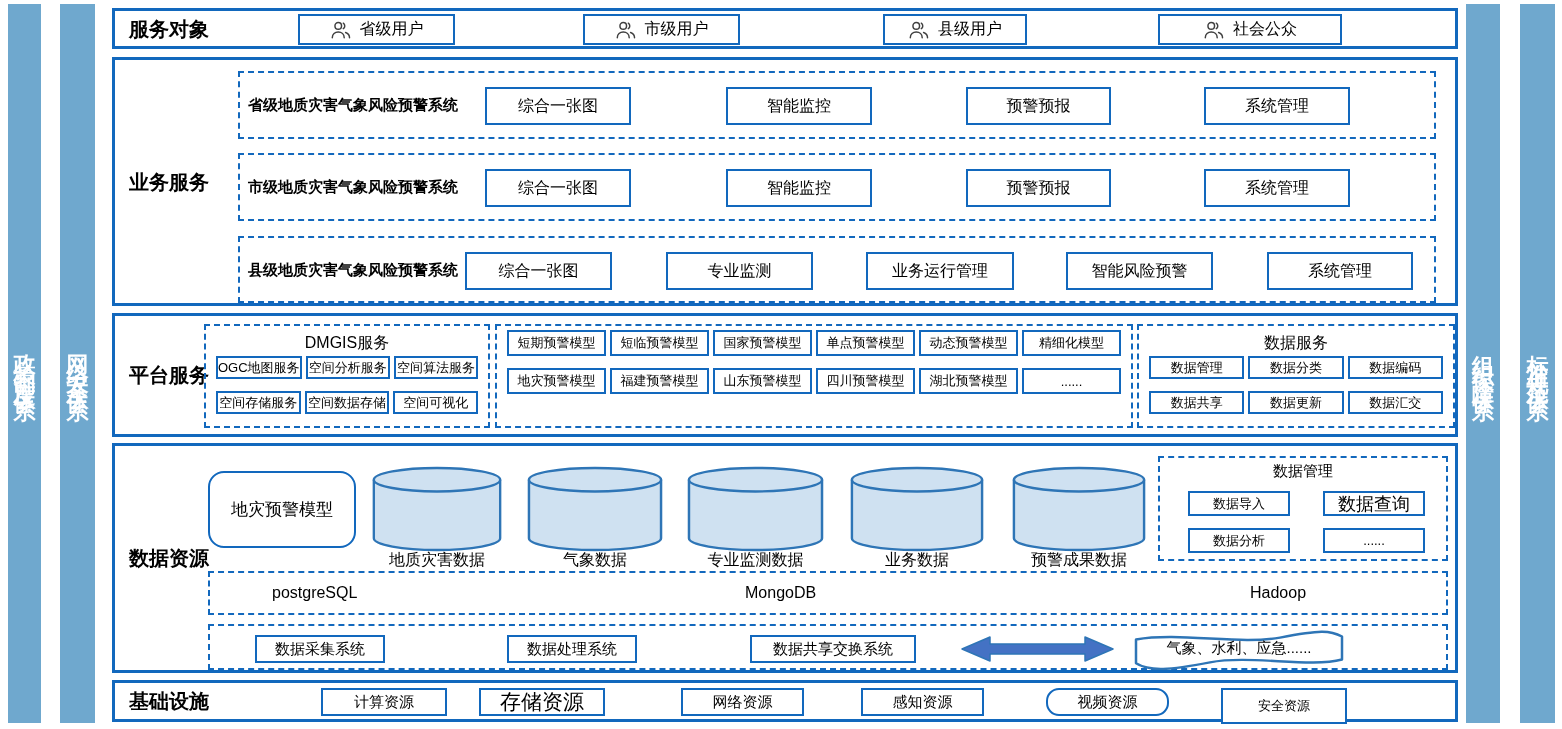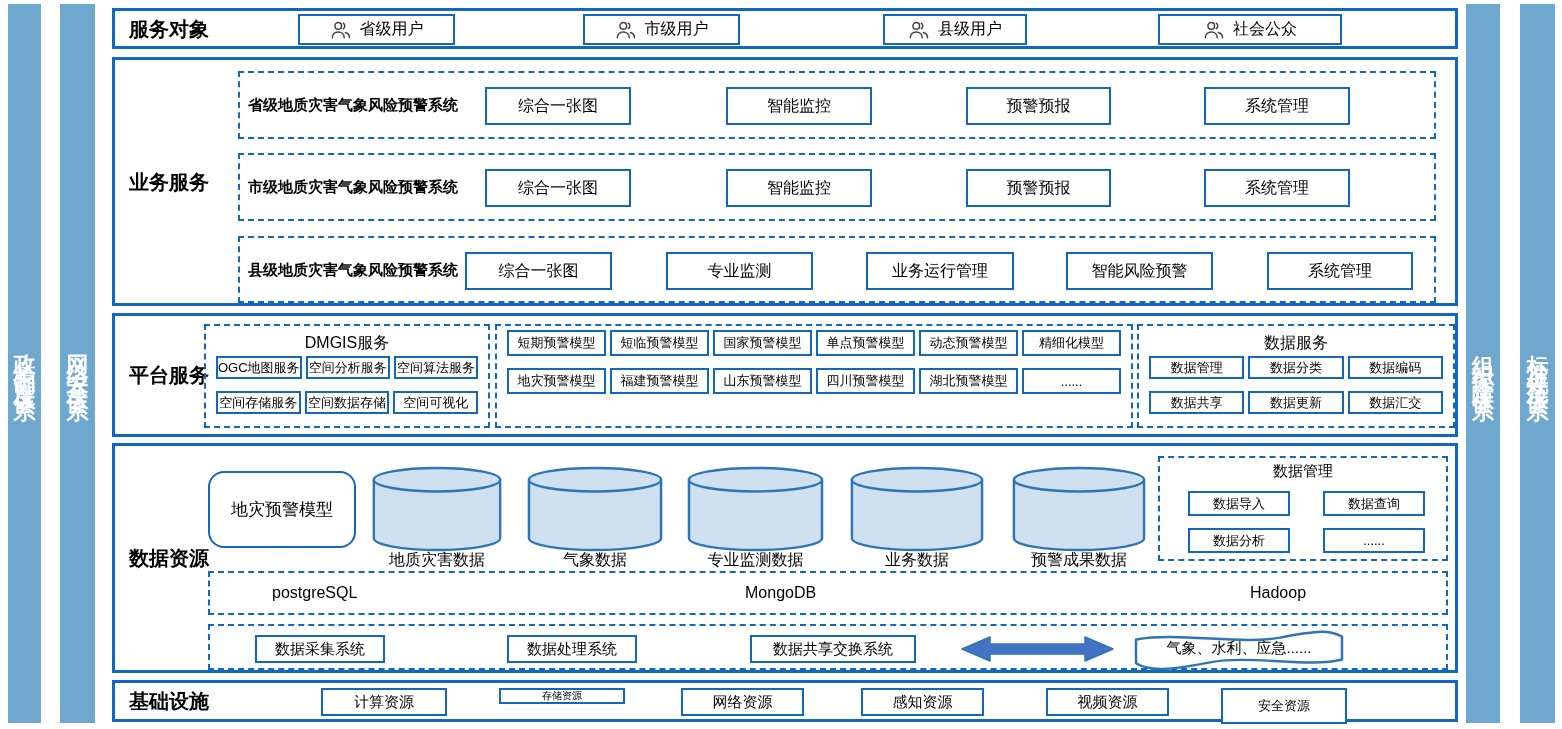--- a/index.html
+++ b/index.html
@@ -299,21 +299,21 @@
         <ellipse cx="70" cy="14" rx="67" ry="12" fill="#cfe1f1" stroke="#2e75b6" stroke-width="2.5"></ellipse>
       </svg>
       <span class="cyl-label">预警成果数据</span>
     </div>
 
     <div class="dashed" style="left:1043px;top:10px;width:290px;height:105px;">
       <div style="position:absolute;left:0;right:0;top:4px;text-align:center;font-size:15px;">数据管理</div>
       <div class="box" style="left:28px;top:33px;width:102px;height:25px;font-size:13px;">
           <span>数据导入</span>
         </div>
-      <div class="box" style="left:163px;top:33px;width:102px;height:25px;font-size:13px;text-align:right;">
+      <div class="box" style="left:163px;top:33px;width:102px;height:25px;font-size:18px;text-align:right;">
           <span>数据查询</span>
         </div>
       <div class="box" style="left:28px;top:70px;width:102px;height:25px;font-size:13px;">
           <span>数据分析</span>
         </div>
       <div class="box" style="left:163px;top:70px;width:102px;height:25px;font-size:13px;">
           <span>......</span>
         </div>
     </div>
 
@@ -347,30 +347,30 @@
         <span class="scroll-label">气象、水利、应急......</span>
       </div>
     </div>
   </div>
 
   <div class="sec" style="top:680px;height:42px;">
     <div class="seclabel">基础设施</div>
     <div class="box" style="left:206px;top:5px;width:126px;height:28px;font-size:15px;">
         <span>计算资源</span>
       </div>
-    <div class="box" style="left:384px;top:5px;width:126px;height:16px;font-size:10px;">
+    <div class="box" style="left:364px;top:5px;width:126px;height:28px;font-size:21px;">
         <span>存储资源</span>
       </div>
     <div class="box" style="left:566px;top:5px;width:123px;height:28px;font-size:15px;">
         <span>网络资源</span>
       </div>
     <div class="box" style="left:746px;top:5px;width:123px;height:28px;font-size:15px;">
         <span>感知资源</span>
       </div>
-    <div class="box" style="left:931px;top:5px;width:123px;height:28px;font-size:15px;">
+    <div class="box" style="left:931px;top:5px;width:123px;height:28px;font-size:15px;border-radius:13px;">
         <span>视频资源</span>
       </div>
     <div class="box" style="left:1106px;top:5px;width:126px;height:36px;font-size:13px;">
         <span>安全资源</span>
       </div>
   </div>
 
 </div>
 
 </body></html>

